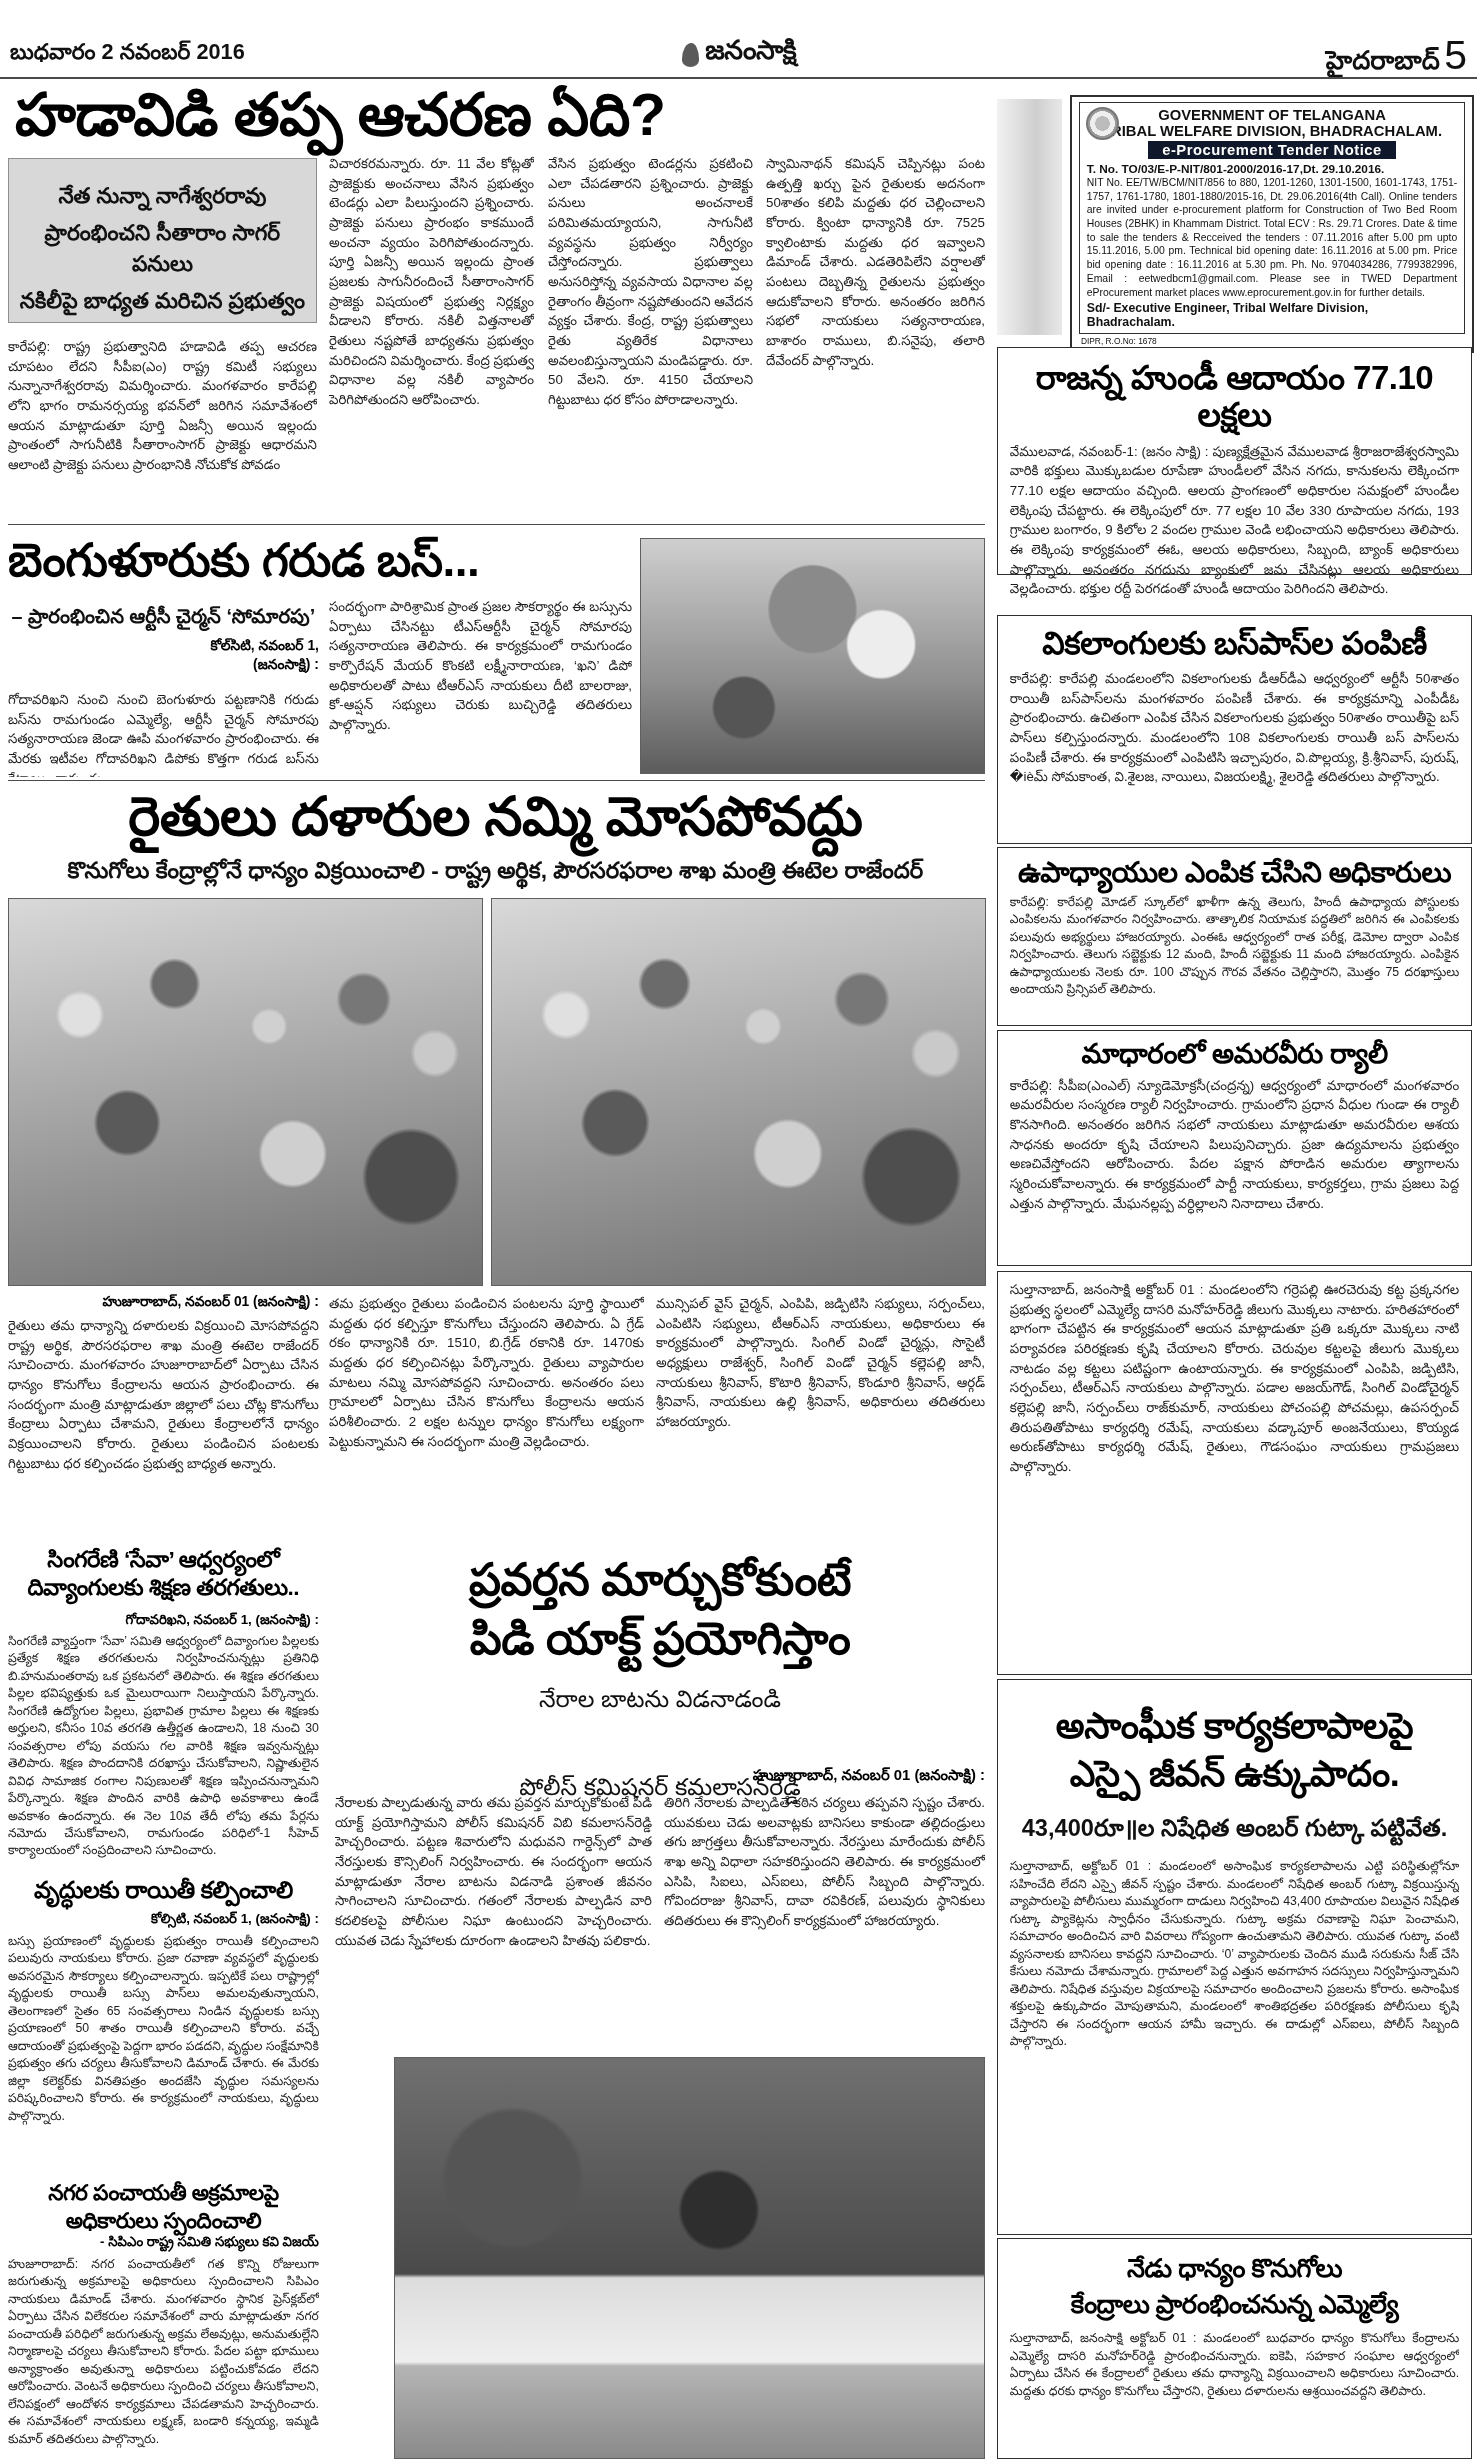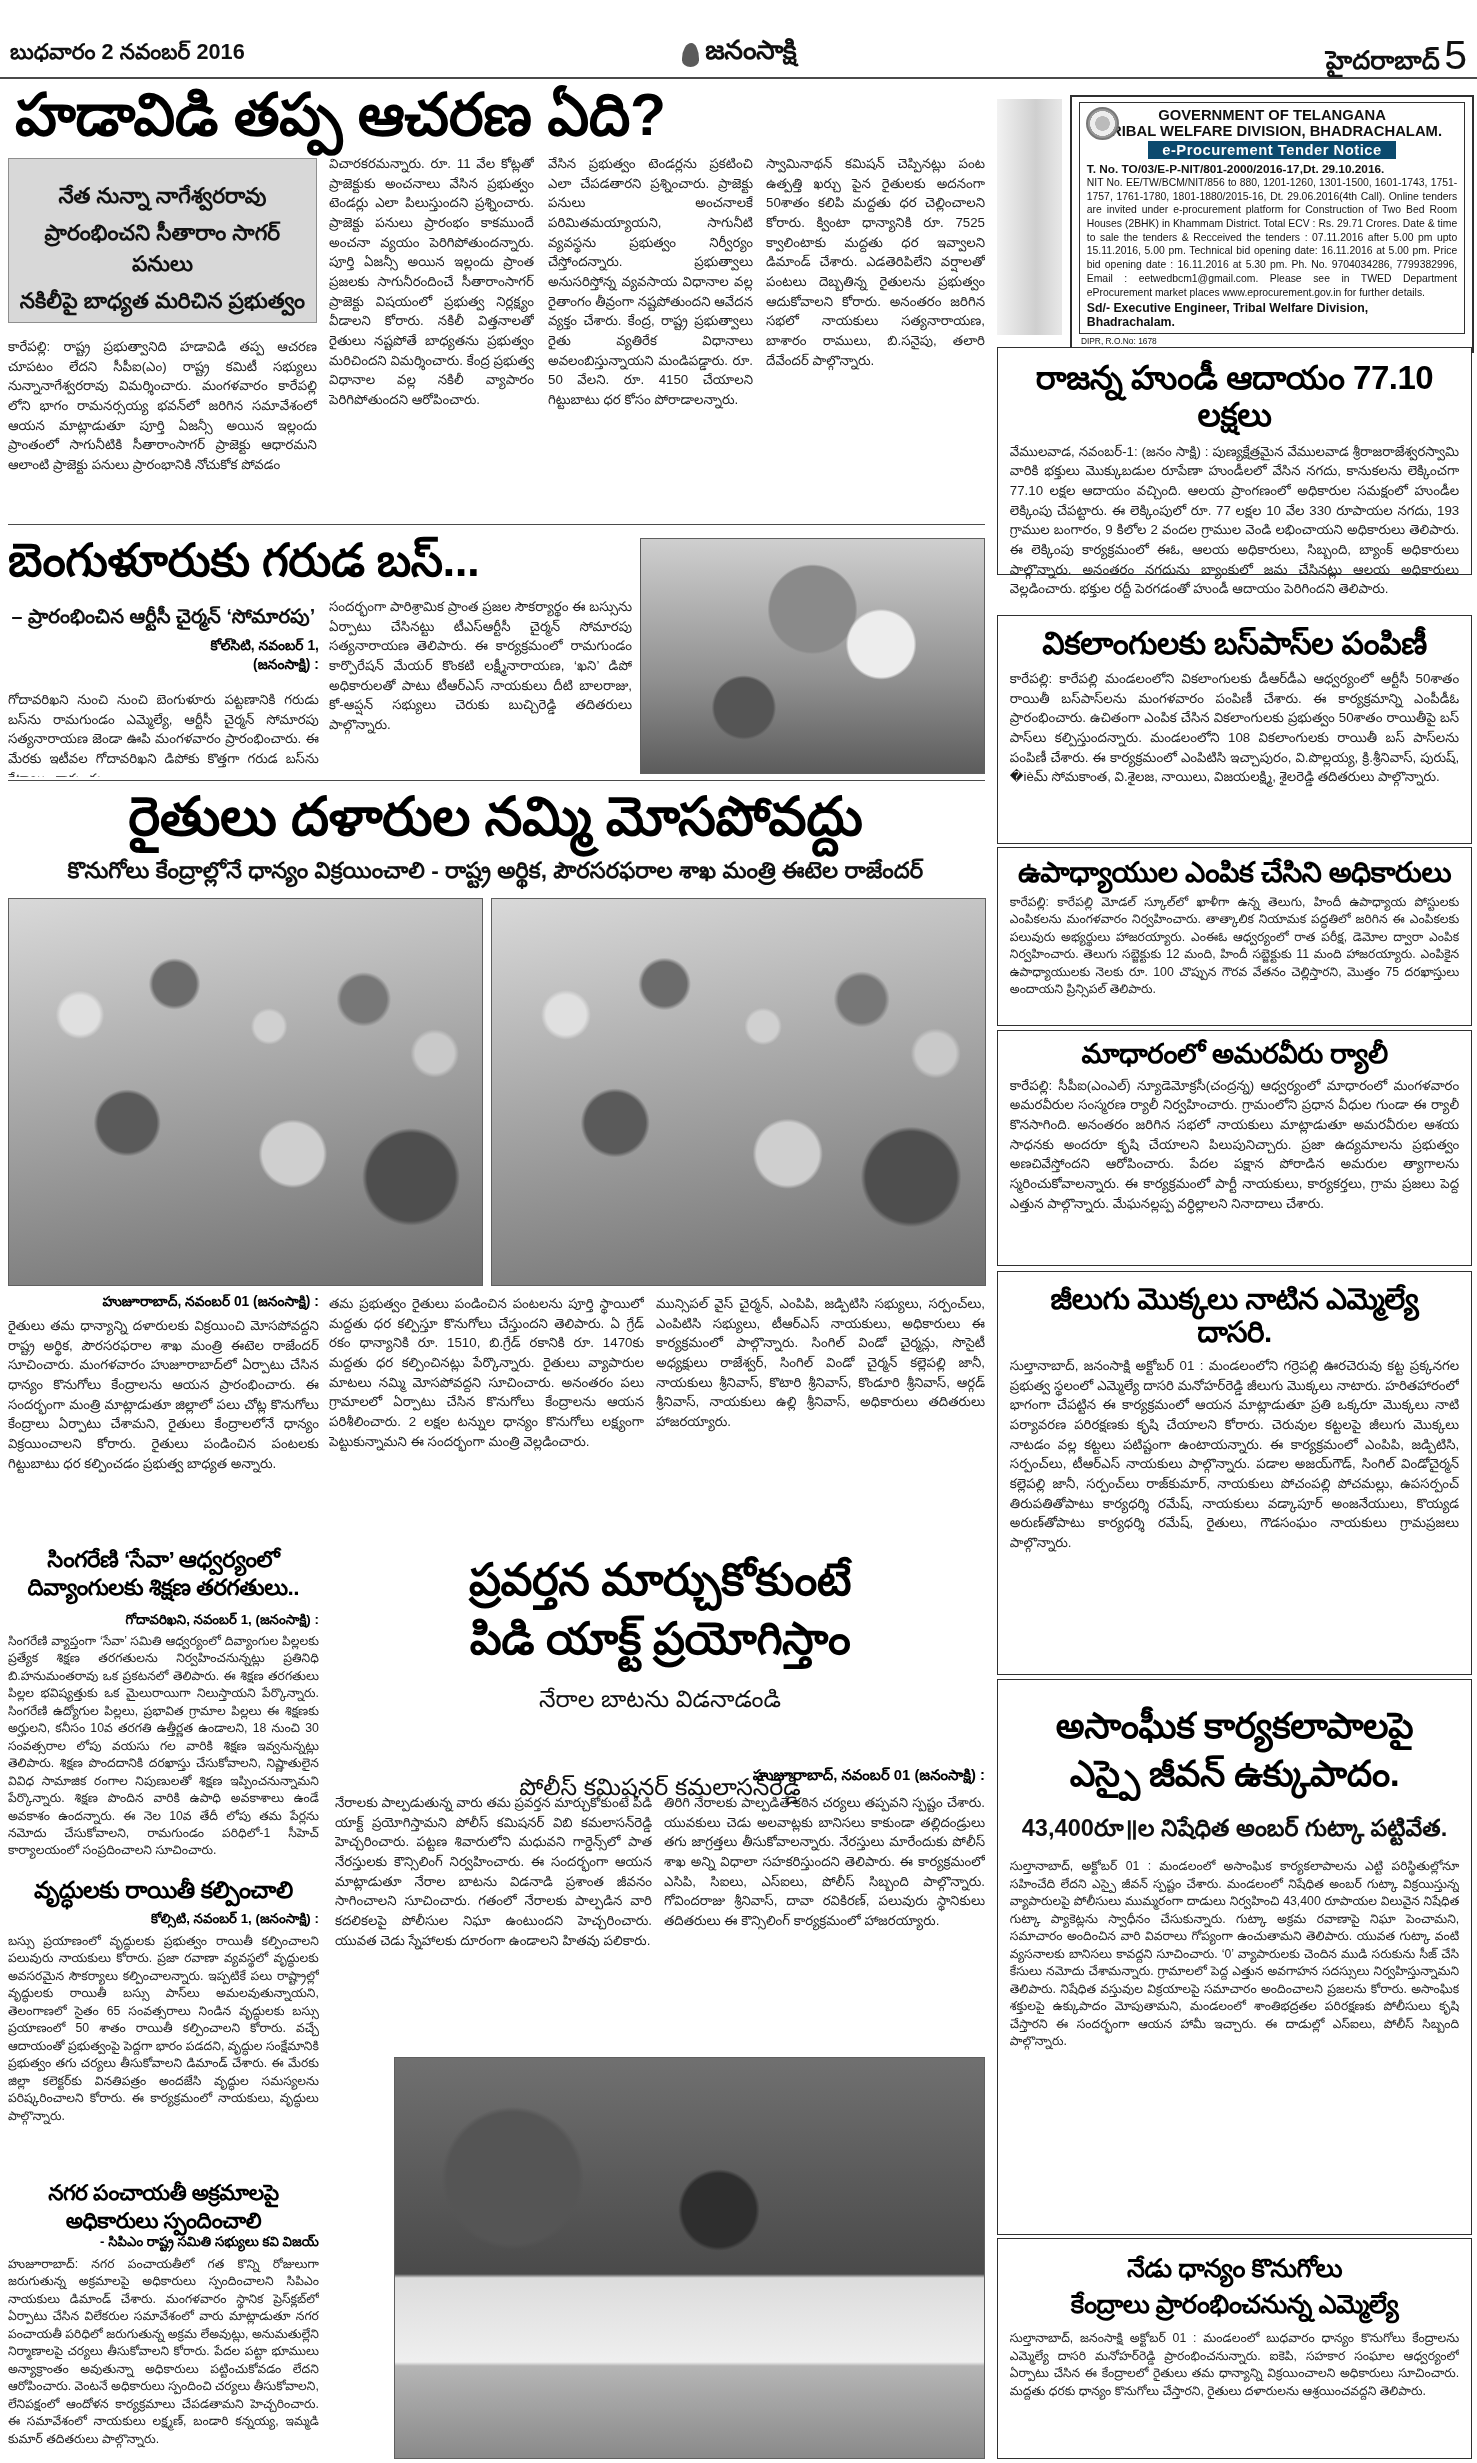--- a/index.html
+++ b/index.html
@@ -32,21 +32,21 @@
   .photo.press{background:
     radial-gradient(circle at 55% 38%, #2e2e2e 0 9%, transparent 10%),
     radial-gradient(circle at 20% 30%, #555 0 12%, transparent 13%),
     linear-gradient(180deg,#707070 0%,#4a4a4a 54%,#dcdcdc 55%,#efefef 76%,#b5b5b5 77%,#8a8a8a 100%);}
   .boxed{position:absolute;border:1.5px solid #2f2f2f;box-sizing:border-box;padding:7.9px 11.8px;background:#fff;}
   .rc-title{font-weight:bold;text-align:center;color:#000;line-height:1.12;letter-spacing:-0.5px;}
   .masthead-icon{display:inline-block;width:17.7px;height:23.6px;background:#5a5a5a;
     border-radius:55% 45% 50% 50% / 70% 70% 30% 30%;margin-right:5.9px;vertical-align:middle;}
   .emblem{display:inline-block;width:33px;height:33px;border:2px solid #777;border-radius:50%;
     background:radial-gradient(circle,#bbb 0 35%,#eee 36% 60%,#999 61% 100%);box-sizing:border-box;}
-  .notice-bar{display:inline-block;background:#0c4a6e;color:#fff;font-weight:bold;font-size:14.8px;
+  .notice-bar{display:inline-block;background:#0f172a;color:#fff;font-weight:bold;font-size:14.8px;
     padding:1px 13.8px;letter-spacing:0.5px;}
   .gray-box{position:absolute;background:#d8d8d8;border:1px solid #8e8e8e;box-sizing:border-box;}
   .scan-shadow{position:absolute;background:linear-gradient(90deg,#f2f2f2,#cfcfcf 60%,#e8e8e8);}
 </style>
 </head>
 <body>
 
 <div id="page">
 
   <div class="abs" style="left:9.9px;top:39px;width:414px;font-size:21.7px;font-weight:bold;">బుధవారం 2 నవంబర్ 2016</div>
@@ -149,21 +149,20 @@
     <div class="rc-title" style="font-size:28.6px;margin:0 0 5.9px;">ఉపాధ్యాయుల ఎంపిక చేసిని అధికారులు</div>
     <div class="small-txt" style="height:120px;">కారేపల్లి: కారేపల్లి మోడల్ స్కూల్‌లో ఖాళీగా ఉన్న తెలుగు, హిందీ ఉపాధ్యాయ పోస్టులకు ఎంపికలను మంగళవారం నిర్వహించారు. తాత్కాలిక నియామక పద్ధతిలో జరిగిన ఈ ఎంపికలకు పలువురు అభ్యర్థులు హాజరయ్యారు. ఎంఈఓ ఆధ్వర్యంలో రాత పరీక్ష, డెమోల ద్వారా ఎంపిక నిర్వహించారు. తెలుగు సబ్జెక్టుకు 12 మంది, హిందీ సబ్జెక్టుకు 11 మంది హాజరయ్యారు. ఎంపికైన ఉపాధ్యాయులకు నెలకు రూ. 100 చొప్పున గౌరవ వేతనం చెల్లిస్తారని, మొత్తం 75 దరఖాస్తులు అందాయని ప్రిన్సిపల్ తెలిపారు.</div>
   </div>
 
   <div class="boxed" style="left:997px;top:1030px;width:475px;height:236px;">
     <div class="rc-title" style="font-size:27.6px;margin:0 0 5.9px;">మాధారంలో అమరవీరు ర్యాలీ</div>
     <div class="body-txt" style="height:177px;">కారేపల్లి: సీపీఐ(ఎంఎల్) న్యూడెమోక్రసీ(చంద్రన్న) ఆధ్వర్యంలో మాధారంలో మంగళవారం అమరవీరుల సంస్మరణ ర్యాలీ నిర్వహించారు. గ్రామంలోని ప్రధాన వీధుల గుండా ఈ ర్యాలీ కొనసాగింది. అనంతరం జరిగిన సభలో నాయకులు మాట్లాడుతూ అమరవీరుల ఆశయ సాధనకు అందరూ కృషి చేయాలని పిలుపునిచ్చారు. ప్రజా ఉద్యమాలను ప్రభుత్వం అణచివేస్తోందని ఆరోపించారు. పేదల పక్షాన పోరాడిన అమరుల త్యాగాలను స్మరించుకోవాలన్నారు. ఈ కార్యక్రమంలో పార్టీ నాయకులు, కార్యకర్తలు, గ్రామ ప్రజలు పెద్ద ఎత్తున పాల్గొన్నారు. మేఘనల్లప్ప వర్ధిల్లాలని నినాదాలు చేశారు.</div>
   </div>
 
   <div class="boxed" style="left:997px;top:1271px;width:475px;height:404px;">
-    <div class="rc-title" style="font-size:29.6px;margin:2px 0 7.9px;">జీలుగు మొక్కలు నాటిన ఎమ్మెల్యే దాసరి.</div>
     <div class="body-txt" style="height:335px;">సుల్తానాబాద్, జనంసాక్షి అక్టోబర్ 01 : మండలంలోని గర్రెపల్లి ఊరచెరువు కట్ట ప్రక్కనగల ప్రభుత్వ స్థలంలో ఎమ్మెల్యే దాసరి మనోహర్‌రెడ్డి జీలుగు మొక్కలు నాటారు. హరితహారంలో భాగంగా చేపట్టిన ఈ కార్యక్రమంలో ఆయన మాట్లాడుతూ ప్రతి ఒక్కరూ మొక్కలు నాటి పర్యావరణ పరిరక్షణకు కృషి చేయాలని కోరారు. చెరువుల కట్టలపై జీలుగు మొక్కలు నాటడం వల్ల కట్టలు పటిష్టంగా ఉంటాయన్నారు. ఈ కార్యక్రమంలో ఎంపిపి, జడ్పిటిసి, సర్పంచ్‌లు, టీఆర్ఎస్ నాయకులు పాల్గొన్నారు. పడాల అజయ్‌గౌడ్, సింగిల్ విండోచైర్మన్ కల్లెపల్లి జానీ, సర్పంచ్‌లు రాజ్‌కుమార్, నాయకులు పోచంపల్లి పోచమల్లు, ఉపసర్పంచ్ తిరుపతితోపాటు కార్యధర్శి రమేష్, నాయకులు వడ్కాపూర్ అంజనేయులు, కొయ్యడ అరుణ్‌తోపాటు కార్యధర్శి రమేష్, రైతులు, గౌడసంఘం నాయకులు గ్రామప్రజలు పాల్గొన్నారు.</div>
   </div>
 
   <div class="boxed" style="left:997px;top:1679px;width:475px;height:556px;">
     <div class="rc-title pre" style="font-size:36px;line-height:1.35;margin:13.8px 0 15.8px;">అసాంఘీక కార్యకలాపాలపై
 ఎస్పై జీవన్ ఉక్కుపాదం.</div>
     <div class="center" style="font-size:23.6px;font-weight:bold;margin-bottom:11.8px;">43,400రూ॥ల నిషేధిత అంబర్ గుట్కా పట్టివేత.</div>
     <div class="small-txt" style="height:355px;">సుల్తానాబాద్, అక్టోబర్ 01 : మండలంలో అసాంఘిక కార్యకలాపాలను ఎట్టి పరిస్థితుల్లోనూ సహించేది లేదని ఎస్పై జీవన్ స్పష్టం చేశారు. మండలంలో నిషేధిత అంబర్ గుట్కా విక్రయిస్తున్న వ్యాపారులపై పోలీసులు ముమ్మరంగా దాడులు నిర్వహించి 43,400 రూపాయల విలువైన నిషేధిత గుట్కా ప్యాకెట్లను స్వాధీనం చేసుకున్నారు. గుట్కా అక్రమ రవాణాపై నిఘా పెంచామని, సమాచారం అందించిన వారి వివరాలు గోప్యంగా ఉంచుతామని తెలిపారు. యువత గుట్కా వంటి వ్యసనాలకు బానిసలు కావద్దని సూచించారు. ‘0’ వ్యాపారులకు చెందిన ముడి సరుకును సీజ్ చేసి కేసులు నమోదు చేశామన్నారు. గ్రామాలలో పెద్ద ఎత్తున అవగాహన సదస్సులు నిర్వహిస్తున్నామని తెలిపారు. నిషేధిత వస్తువుల విక్రయాలపై సమాచారం అందించాలని ప్రజలను కోరారు. అసాంఘిక శక్తులపై ఉక్కుపాదం మోపుతామని, మండలంలో శాంతిభద్రతల పరిరక్షణకు పోలీసులు కృషి చేస్తారని ఈ సందర్భంగా ఆయన హామీ ఇచ్చారు. ఈ దాడుల్లో ఎస్ఐలు, పోలీస్ సిబ్బంది పాల్గొన్నారు.</div>
   </div>
 

